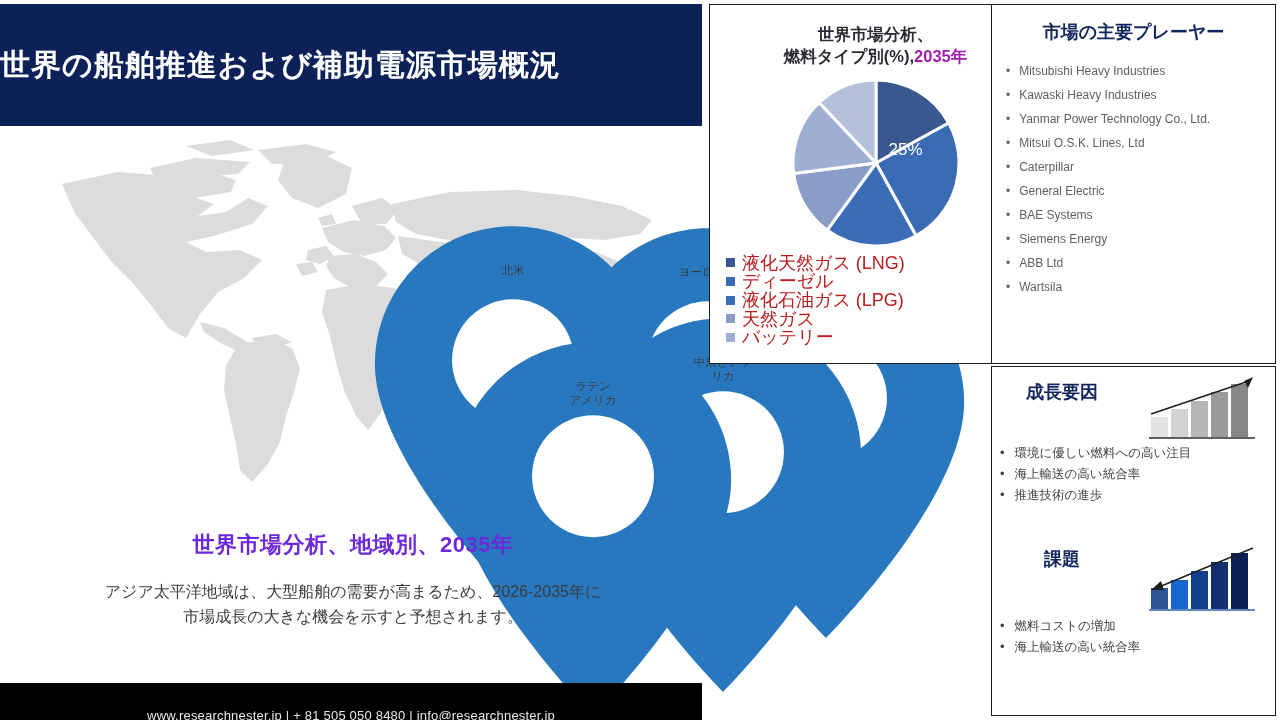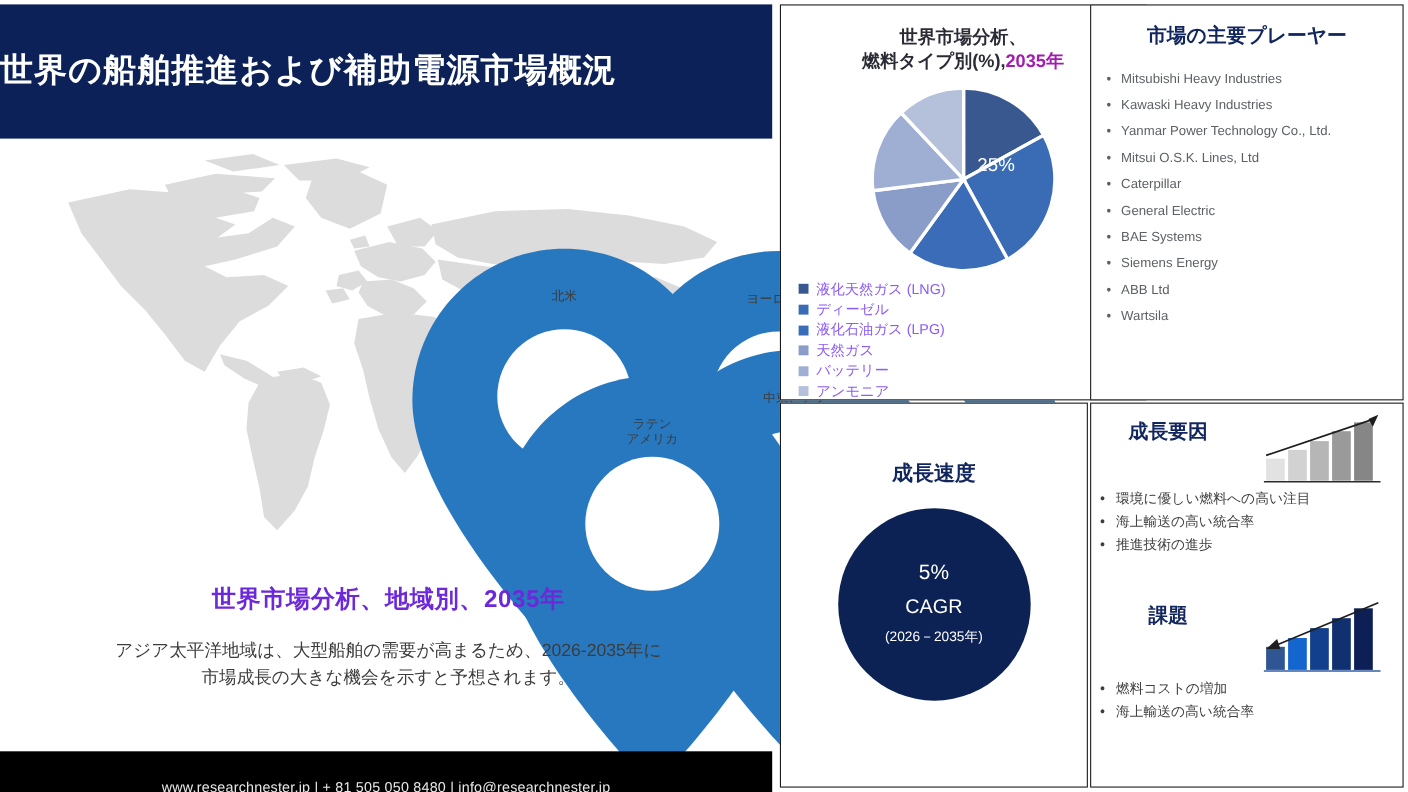--- a/index.html
+++ b/index.html
@@ -75,21 +75,21 @@
   .pie-title .yr { color: #a21caf; }
   .pie-holder { position: relative; width: 170px; height: 170px; margin: 10px auto 0; }
   .pie-holder svg { display: block; }
   .pie-pct {
     position: absolute; left: 98px; top: 62px;
     color: #ffffff; font-size: 17px;
   }
   .legend { margin: 6px 0 0 16px; }
   .legend-row { display: flex; align-items: center; gap: 7px; height: 18.6px; }
   .legend-sw { width: 9px; height: 9px; flex: 0 0 9px; }
-  .legend-lb { font-size: 13px; color: #8b5cf6; white-space: nowrap; }
+  .legend-lb { font-size: 18px; color: #b91c1c; white-space: nowrap; }
 
   
   .players-title { margin-top: 16px; font-size: 18px; padding: 0 40px; }
   .players-list { margin: 20px 0 0 14px; list-style: none; }
   .players-list li {
     display: flex; gap: 9px; align-items: baseline;
     font-size: 12px; color: #5d6166; height: 24px;
   }
   .players-list li .bullet { color: #5d6166; font-size: 12px; line-height: 1; }
 
@@ -273,24 +273,20 @@
           <span class="legend-lb">液化石油ガス (LPG)</span>
         </div>
         <div class="legend-row">
           <span class="legend-sw" style="background: rgb(138, 156, 200);"></span>
           <span class="legend-lb">天然ガス</span>
         </div>
         <div class="legend-row">
           <span class="legend-sw" style="background: rgb(159, 175, 212);"></span>
           <span class="legend-lb">バッテリー</span>
         </div>
-        <div class="legend-row">
-          <span class="legend-sw" style="background: rgb(181, 192, 218);"></span>
-          <span class="legend-lb">アンモニア</span>
-        </div>
       </div>
   </div>
 
   <div class="cell cell-players">
     <div class="cell-title players-title">市場の主要プレーヤー</div>
     <ul class="players-list" id="players-list">
         <li>
           <span class="bullet">•</span>
           <span>Mitsubishi  Heavy Industries</span>
         </li>
@@ -326,28 +322,20 @@
           <span class="bullet">•</span>
           <span>ABB Ltd</span>
         </li>
         <li>
           <span class="bullet">•</span>
           <span>Wartsila</span>
         </li>
       </ul>
   </div>
 
-  <div class="cell cell-cagr">
-    <div class="cell-title cagr-title">成長速度</div>
-    <div class="cagr-circle">
-      <div class="cagr-pct">5%</div>
-      <div class="cagr-word">CAGR</div>
-      <div class="cagr-yrs">(2026－2035年)</div>
-    </div>
-  </div>
 
   <div class="cell cell-gc">
 
     <div class="gc-head">
       <div class="cell-title hd">成長要因</div>
       <div class="chartbox">
         <svg width="116" height="70" viewBox="0 0 116 70">
           <rect x="6" y="44" width="17" height="20" fill="#e2e2e2"></rect>
           <rect x="26" y="36" width="17" height="28" fill="#d2d2d2"></rect>
           <rect x="46" y="28" width="17" height="36" fill="#b6b6b6"></rect>

